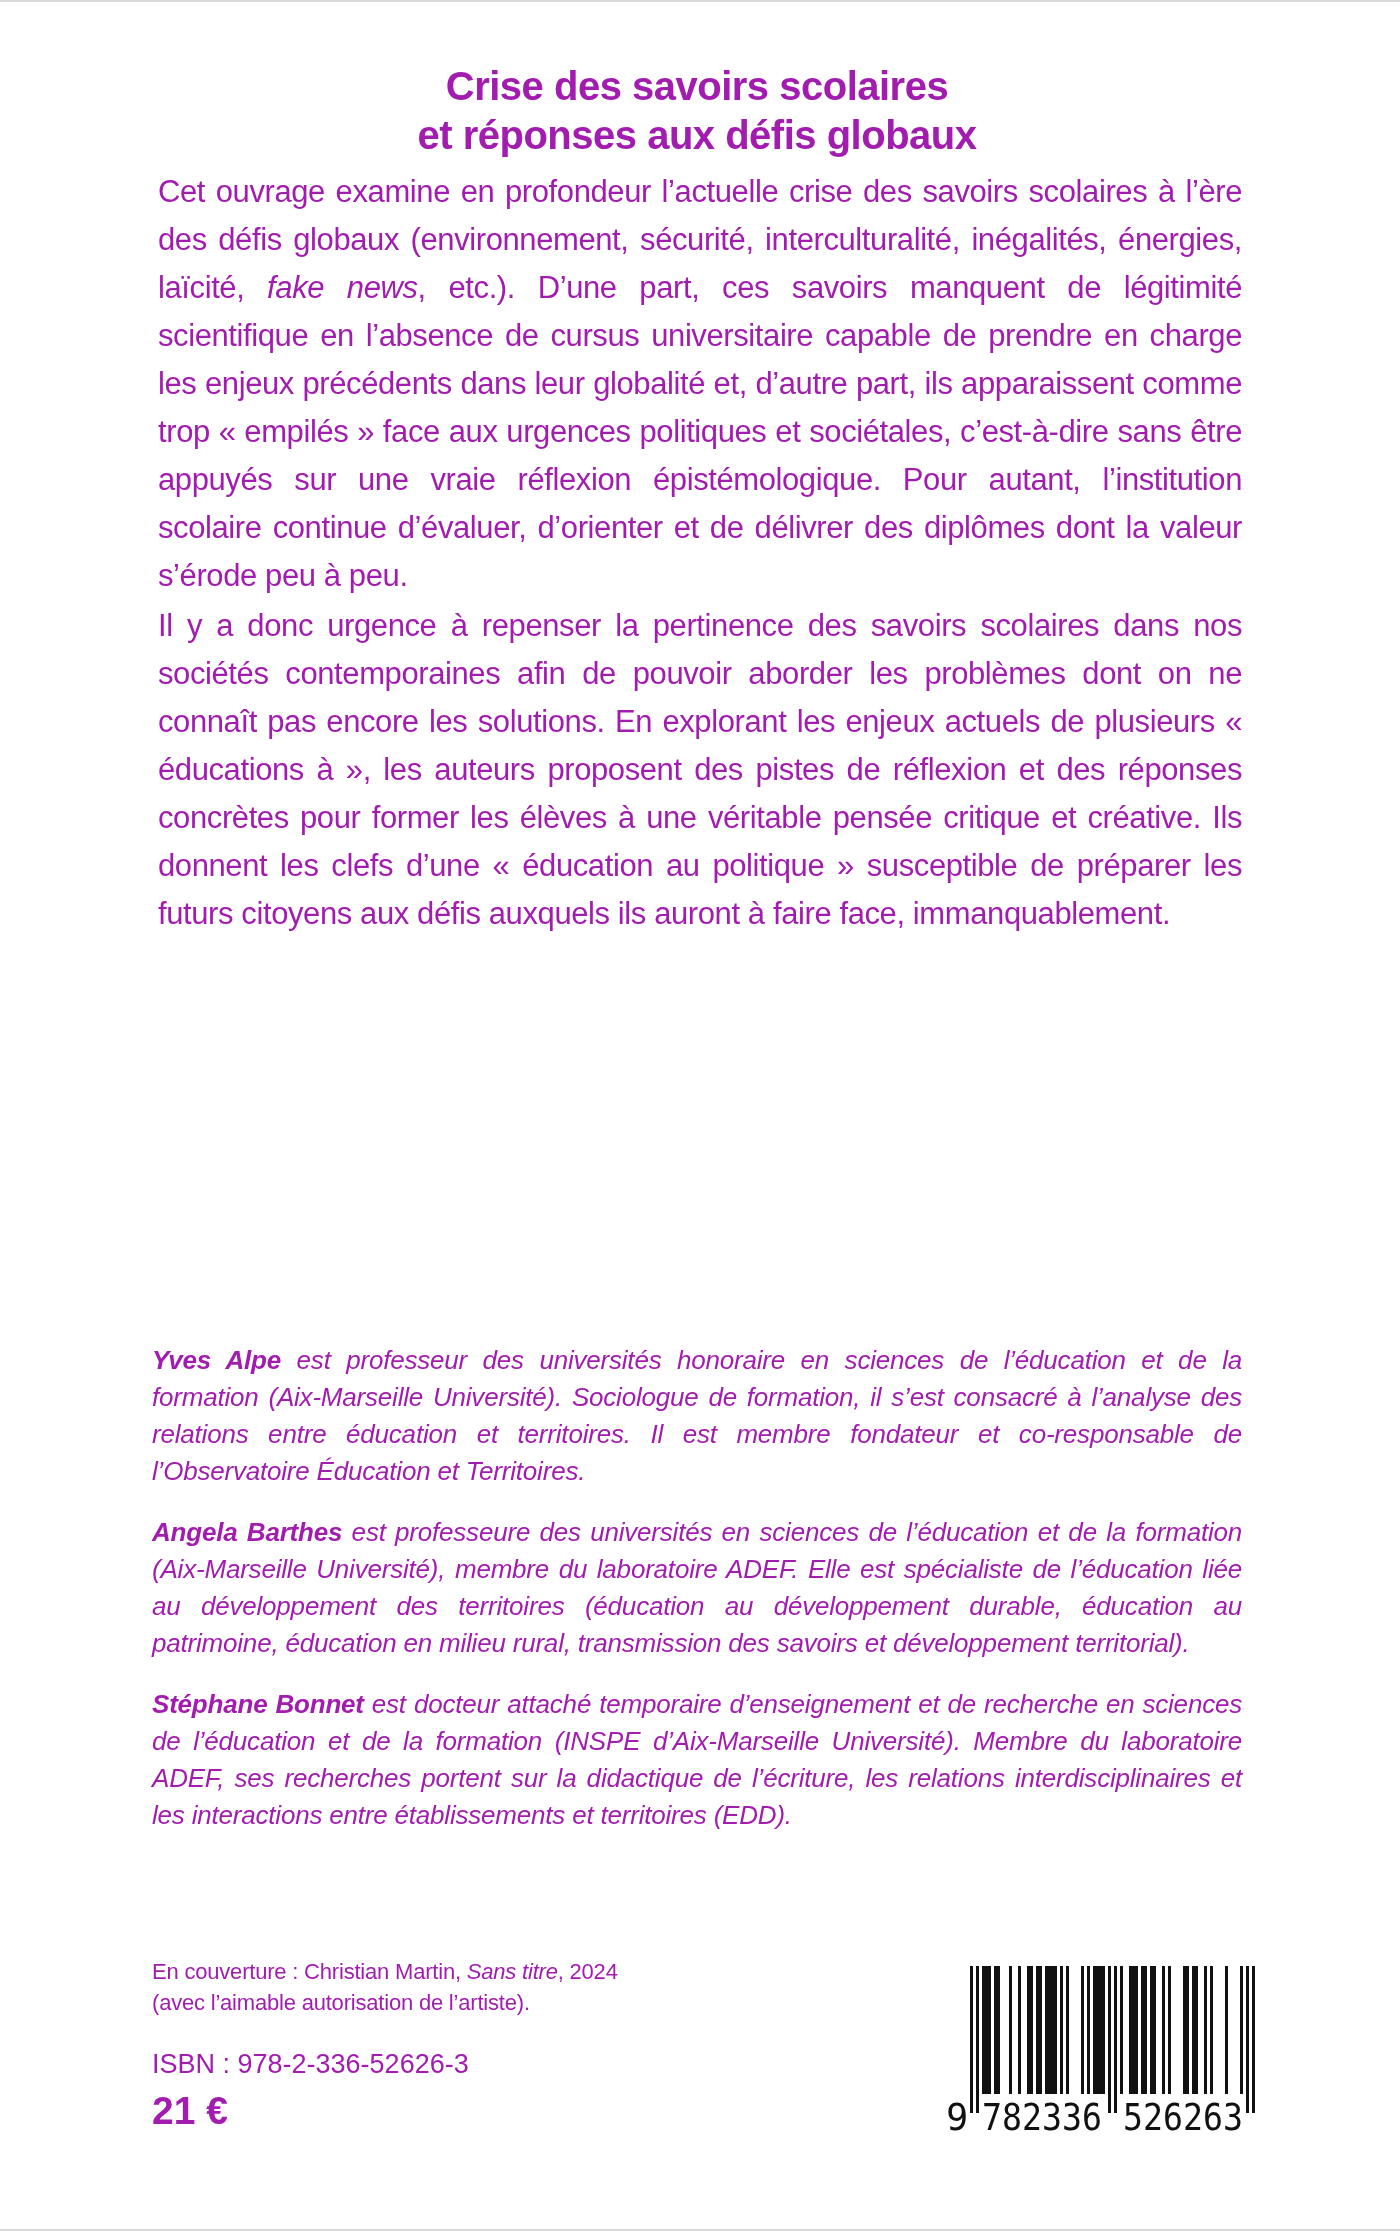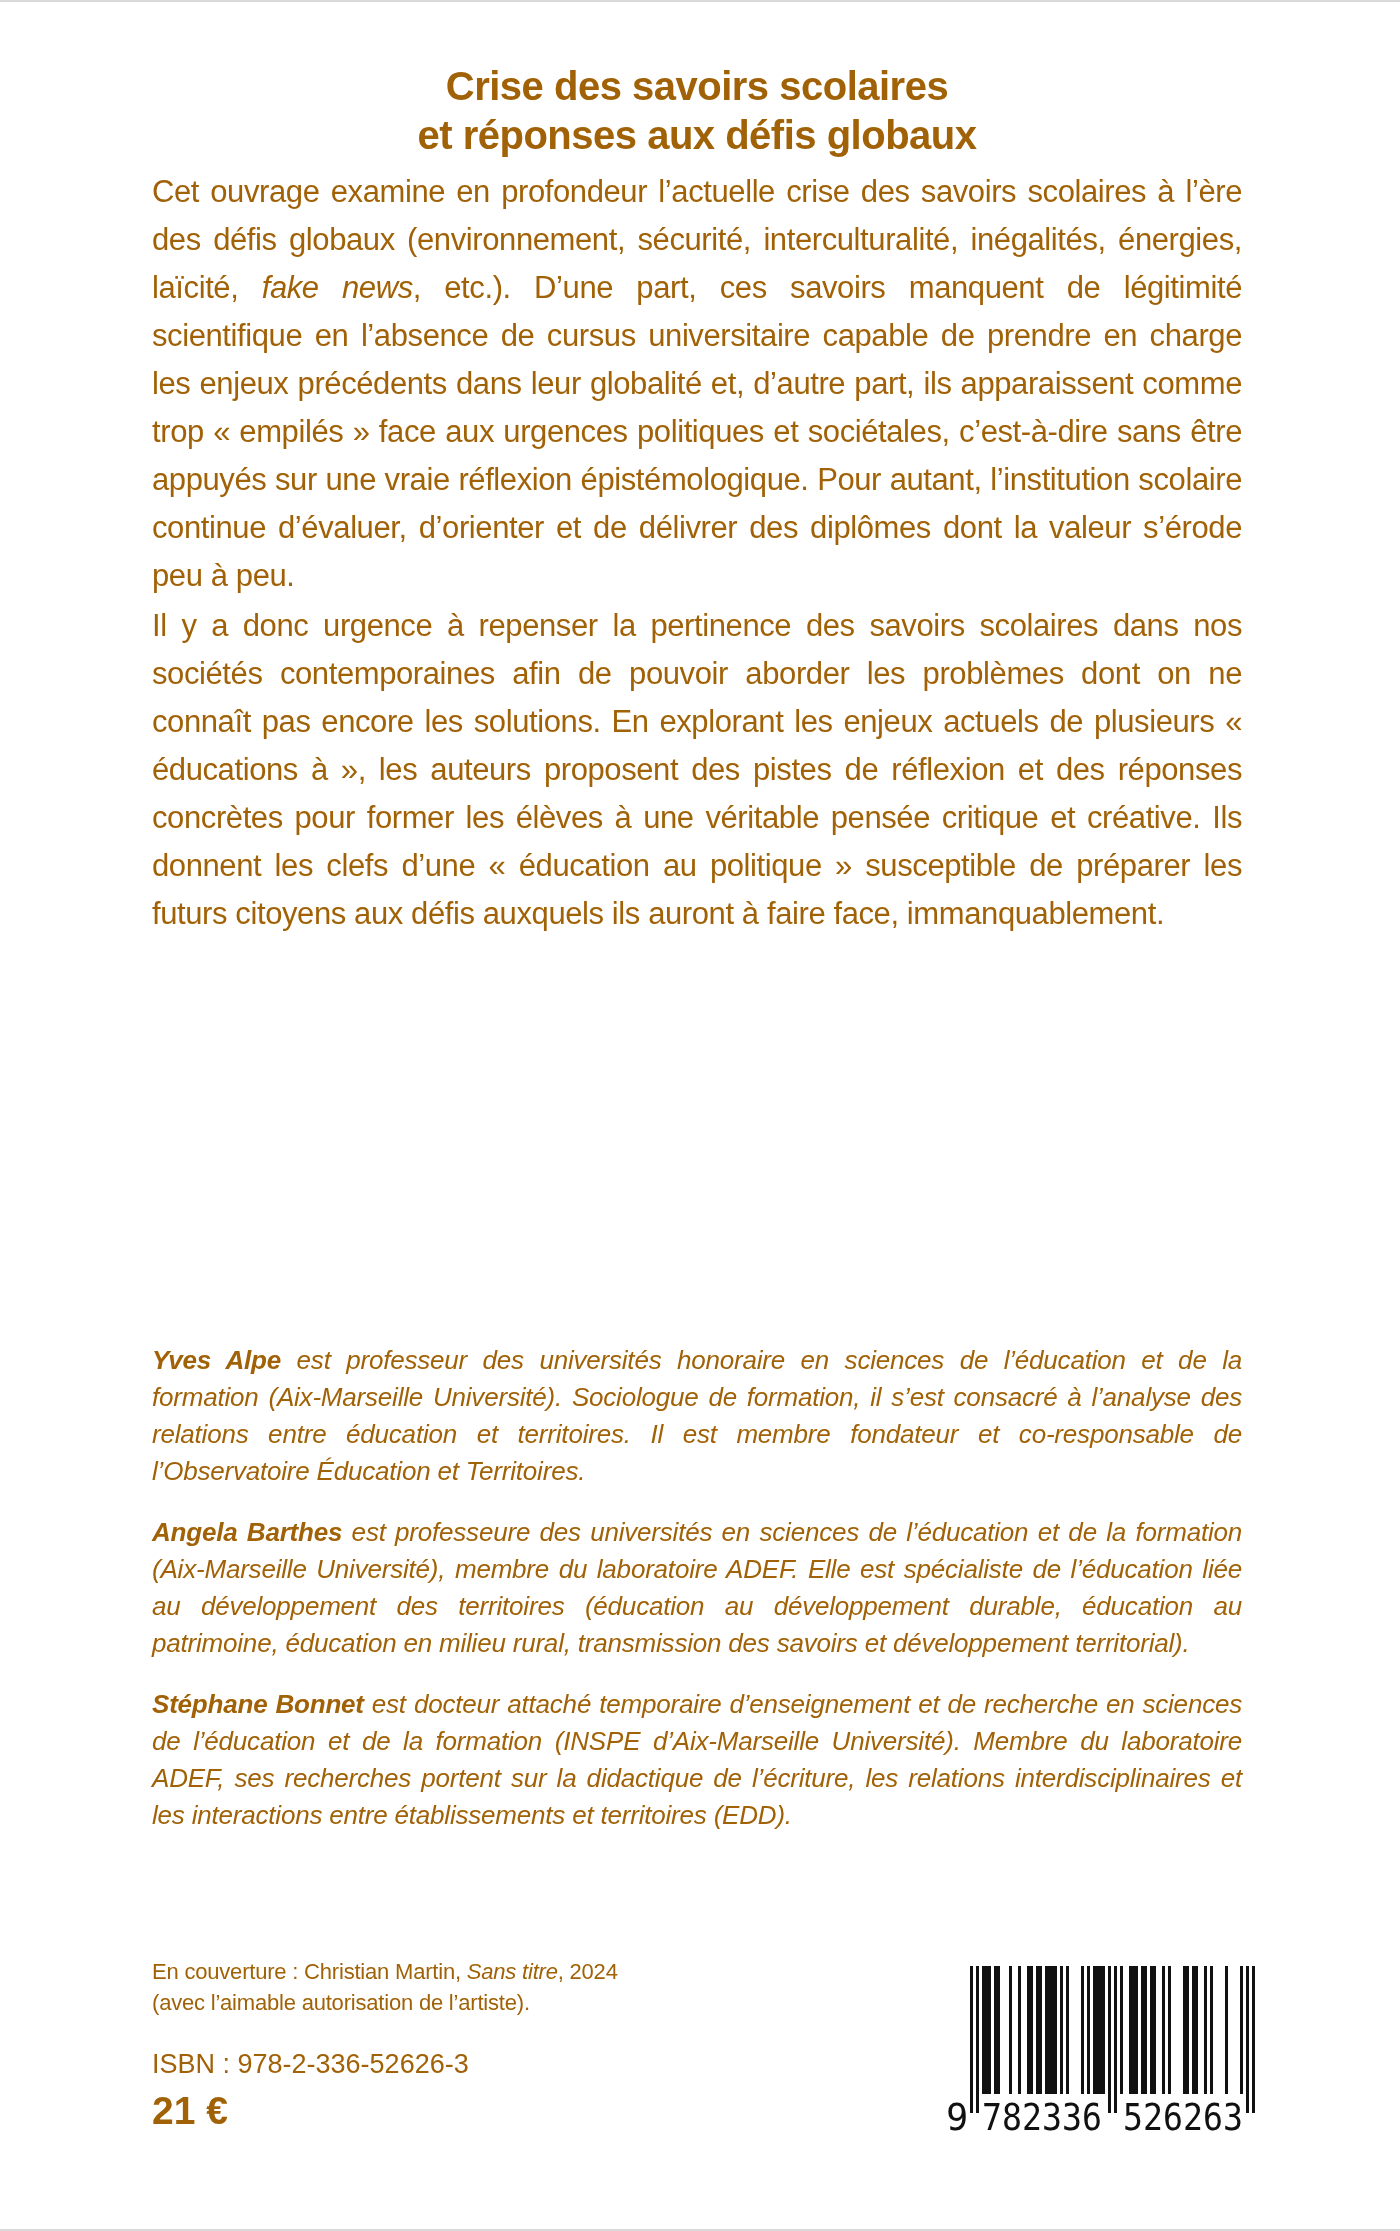--- a/index.html
+++ b/index.html
@@ -1,20 +1,20 @@
 <!DOCTYPE html>
 <html lang="fr"><head>
 <meta charset="utf-8">
 <style>
   html,body{margin:0;padding:0;background:#e8e8e8;}
   .page{
     position:relative;
     width:1400px;height:2231px;
     background:#ffffff;
-    color:#a16207;
+    color:#a21caf;
     font-family:"Liberation Sans","DejaVu Sans",sans-serif;
     overflow:hidden;
     margin:0 auto;
     box-sizing:border-box;
     border-top:2px solid #d9d9d9;
     border-bottom:2px solid #d9d9d9;
   }
   .col{position:absolute;left:152px;width:1090px;}
   .book-title{
     top:60px;
@@ -24,21 +24,21 @@
     line-height:49px;
     letter-spacing:-0.5px;
   }
   .synopsis{
     top:166px;
     font-size:31px;
     line-height:48px;
     text-align:justify;
     letter-spacing:-0.4px;
   }
-  .synopsis p{margin:0 0 2px 0;}
+  .synopsis p{margin:0 0 2px 6px;}
   .authors{
     top:1340px;
     font-style:italic;
     font-size:26px;
     line-height:37px;
     text-align:justify;
     letter-spacing:-0.2px;
   }
   .authors p{margin:0 0 24px 0;}
   .authors .author-name{font-weight:bold;}

